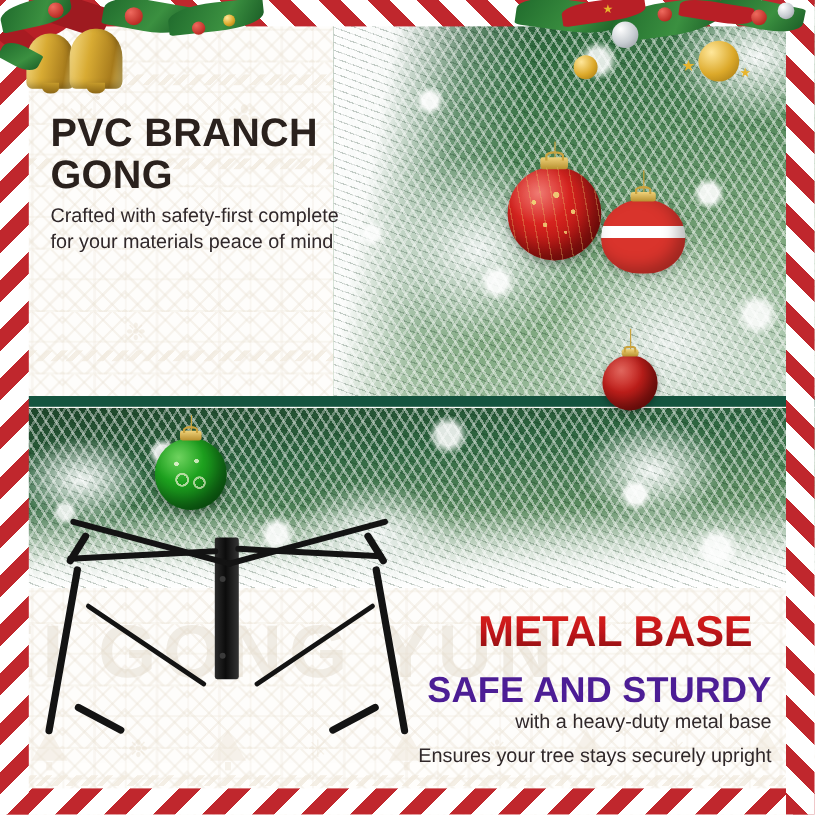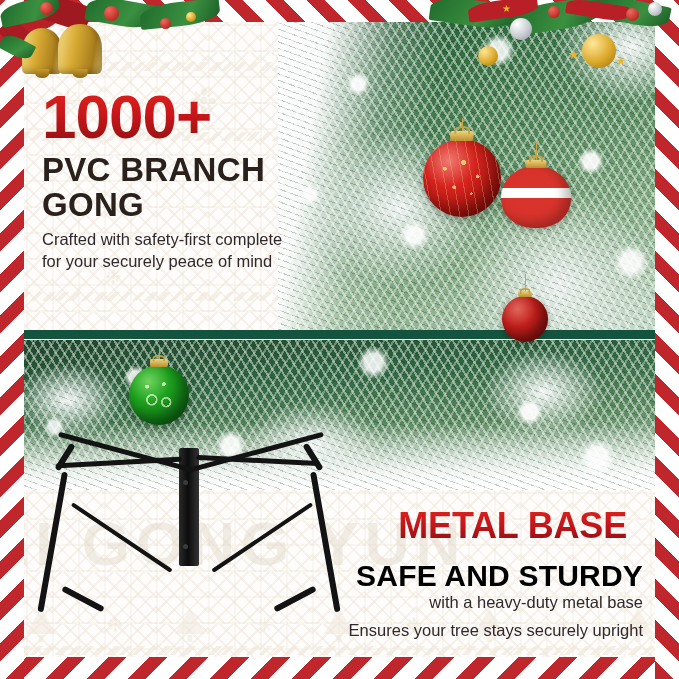--- a/index.html
+++ b/index.html
@@ -164,21 +164,21 @@
   }
   .sub{font-size:16.5px;color:#30282a;line-height:1.32;margin:7px 0 0 0;}
 
   #text-bottom{position:absolute;right:36px;top:492px;width:330px;text-align:right;}
   #headline-metal{
     font-size:36px;font-weight:bold;line-height:1;letter-spacing:-.2px;margin:16px;
     background:linear-gradient(180deg,#e0221c 0%,#c2151a 50%,#8b1011 100%);
     -webkit-background-clip:text;background-clip:text;color:transparent;
   }
   #headline-safe{
-    font-size:30px;font-weight:bold;color:#000000;letter-spacing:.2px;margin:3px 0 0 0;line-height:1.05;
+    font-size:30px;font-weight:bold;color:#4c1d95;letter-spacing:.2px;margin:3px 0 0 0;line-height:1.05;
   }
 
   
   .cane{position:absolute;z-index:40;}
   #border-left{left:0;top:0;width:24px;height:679px;
     background:repeating-linear-gradient(-45deg,#c0272d 0 13px,#ffffff 13px 29px);}
   #border-right{right:0;top:0;width:24px;height:679px;
     background:repeating-linear-gradient(45deg,#c0272d 0 13px,#ffffff 13px 29px);}
   #border-top{left:0;top:0;width:679px;height:22px;
     background:repeating-linear-gradient(45deg,#c0272d 0 13px,#ffffff 13px 29px);}
@@ -325,24 +325,23 @@
     <div class="bar" style="left:28px;top:56px;width:120px;height:4px;transform:rotate(34deg);transform-origin:left center;"></div>
     <div class="bar" style="left:148px;top:56px;width:120px;height:4px;transform:rotate(-34deg);transform-origin:right center;"></div>
 
     <div class="bar" style="left:6px;top:8px;width:30px;height:6px;transform:rotate(-58deg);border-radius:6px;"></div>
     <div class="bar" style="left:254px;top:8px;width:30px;height:6px;transform:rotate(58deg);border-radius:6px;"></div>
     <div class="bar" style="left:16px;top:150px;width:46px;height:6px;transform:rotate(28deg);border-radius:6px;"></div>
     <div class="bar" style="left:228px;top:150px;width:46px;height:6px;transform:rotate(-28deg);border-radius:6px;"></div>
   </div>
 
   <div id="text-top">
-    <div id="headline-1000">1000+</div>
     <div id="headline-pvc">PVC BRANCH GONG</div>
     <div class="sub">Crafted with safety-first complete</div>
-    <div class="sub" style="margin-top:0">for your securely peace of mind</div>
+    <div class="sub" style="margin-top:0">for your materials peace of mind</div>
   </div>
 
   <div id="text-bottom">
     <div id="headline-metal">METAL BASE</div>
     <div id="headline-safe">SAFE AND STURDY</div>
     <div class="sub" style="margin-top:0">with a heavy-duty metal base</div>
     <div class="sub">Ensures your tree stays securely upright</div>
   </div>
 
   <div id="garland">

